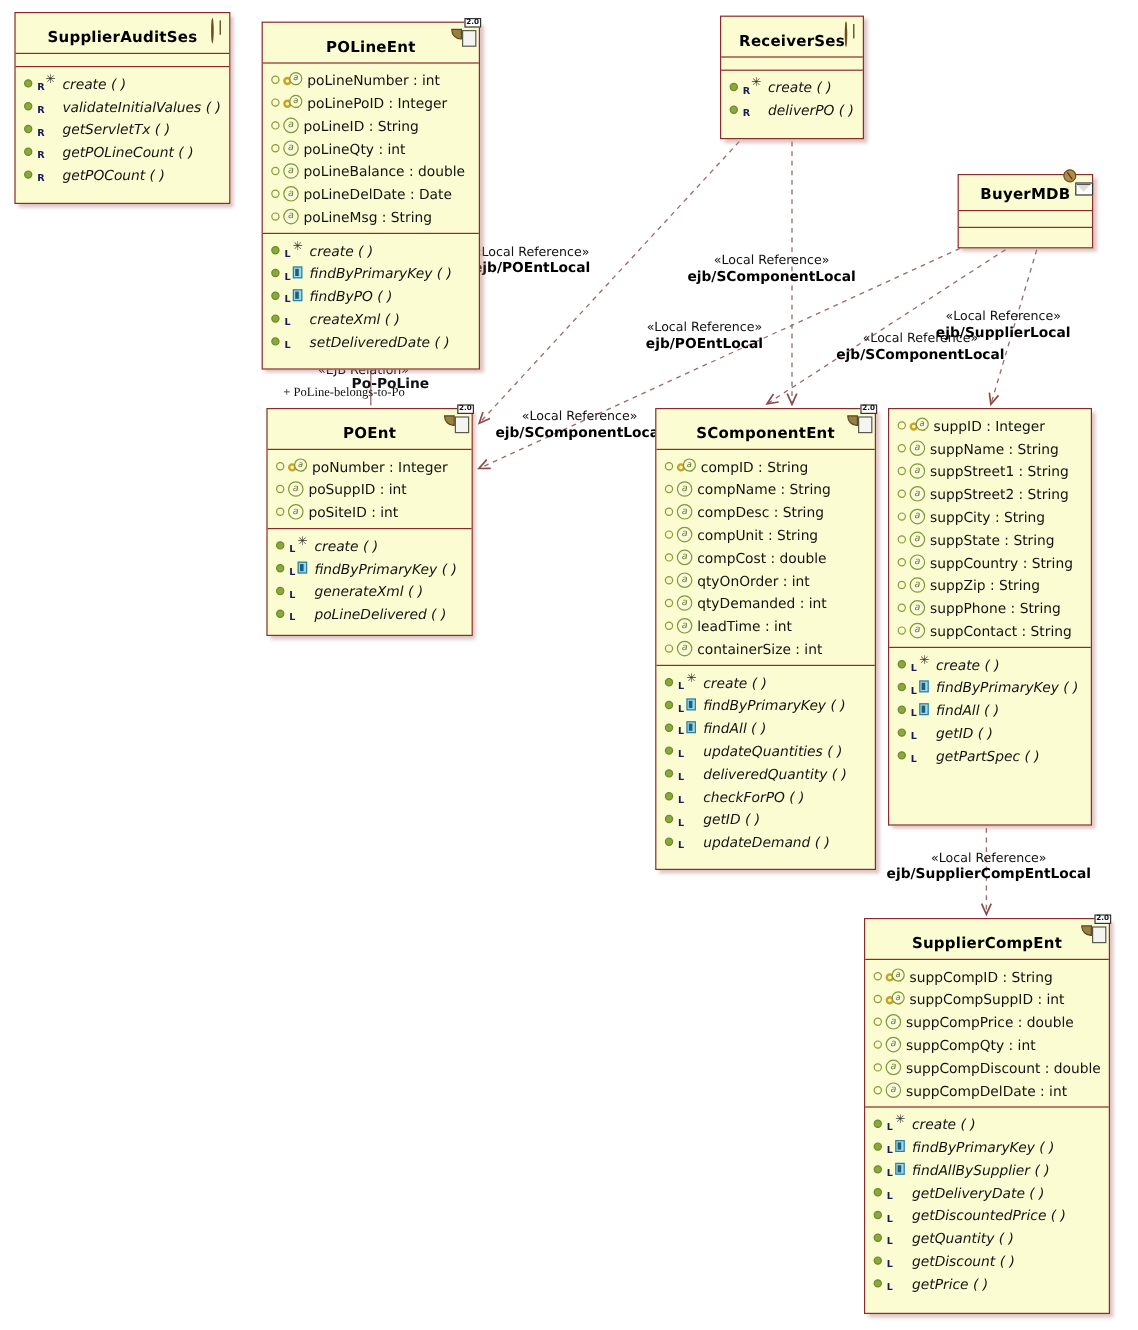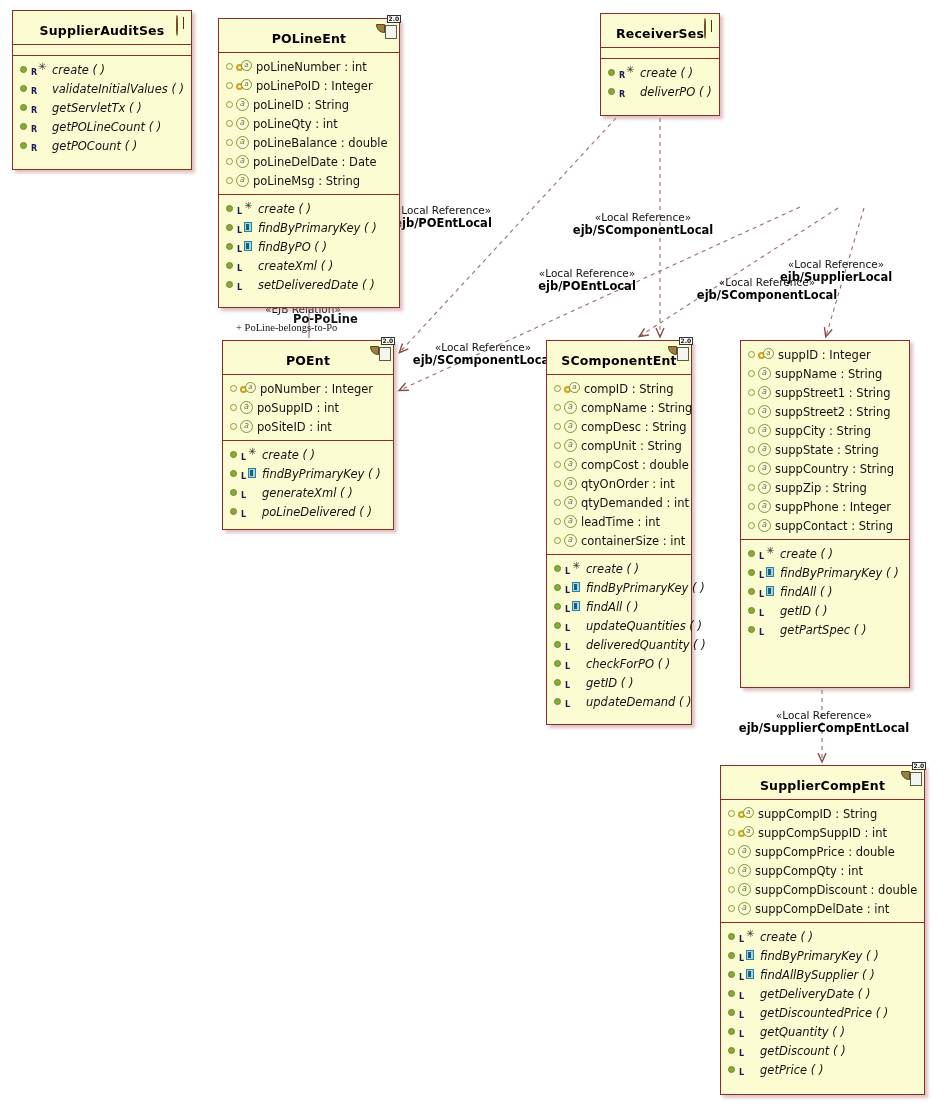--- a/index.html
+++ b/index.html
@@ -307,20 +307,30 @@
       <div class="member">
           <span class="dot solid"></span>
           <span class="mod">
             <span class="letter">R</span>
           </span>
           <span class="m-text">deliverPO ( )</span>
         </div>
     </div>
   </div>
 
+  <div class="uml-class" style="left:798px;top:145px;width:113px;height:62px;">
+    <div class="cls-header" style="min-height:30px;">
+      <span class="bean-ic">
+        <span class="ic-mdb"><span class="env"></span><span class="flap"></span><span class="bean"></span></span>
+      </span>
+      <span class="cls-name">BuyerMDB</span>
+    </div>
+    <div class="cls-section empty" style="height:13px;"></div>
+    <div class="cls-section empty" style="height:13px;border-bottom:none;"></div>
+  </div>
 
   <div class="uml-class" style="left:222px;top:340px;width:172px;height:190px;">
     <div class="cls-header">
       <span class="bean-ic">
         <span class="ic-entity"><span class="pg"></span><span class="fold"></span><span class="ver">2.0</span></span>
       </span>
       <span class="cls-name">POEnt</span>
     </div>
     <div class="cls-section">
       <div class="member attr">
@@ -371,21 +381,21 @@
       <div class="member">
           <span class="dot solid"></span>
           <span class="mod">
             <span class="letter">L</span>
           </span>
           <span class="m-text">poLineDelivered ( )</span>
         </div>
     </div>
   </div>
 
-  <div class="uml-class" style="left:546px;top:340px;width:146px;height:385px;">
+  <div class="uml-class" style="left:546px;top:340px;width:184px;height:385px;">
     <div class="cls-header">
       <span class="bean-ic">
         <span class="ic-entity"><span class="pg"></span><span class="fold"></span><span class="ver">2.0</span></span>
       </span>
       <span class="cls-name">SComponentEnt</span>
     </div>
     <div class="cls-section">
       <div class="member attr">
           <span class="dot hollow"></span>
           <span class="gl gl-key">
@@ -543,21 +553,21 @@
           <span class="m-text">suppCountry : String</span>
         </div>
       <div class="member attr">
           <span class="dot hollow"></span>
           <span class="gl gl-attr">a</span>
           <span class="m-text">suppZip : String</span>
         </div>
       <div class="member attr">
           <span class="dot hollow"></span>
           <span class="gl gl-attr">a</span>
-          <span class="m-text">suppPhone : Integer</span>
+          <span class="m-text">suppPhone : String</span>
         </div>
       <div class="member attr">
           <span class="dot hollow"></span>
           <span class="gl gl-attr">a</span>
           <span class="m-text">suppContact : String</span>
         </div>
     </div>
     <div class="cls-section">
       <div class="member">
           <span class="dot solid"></span>

